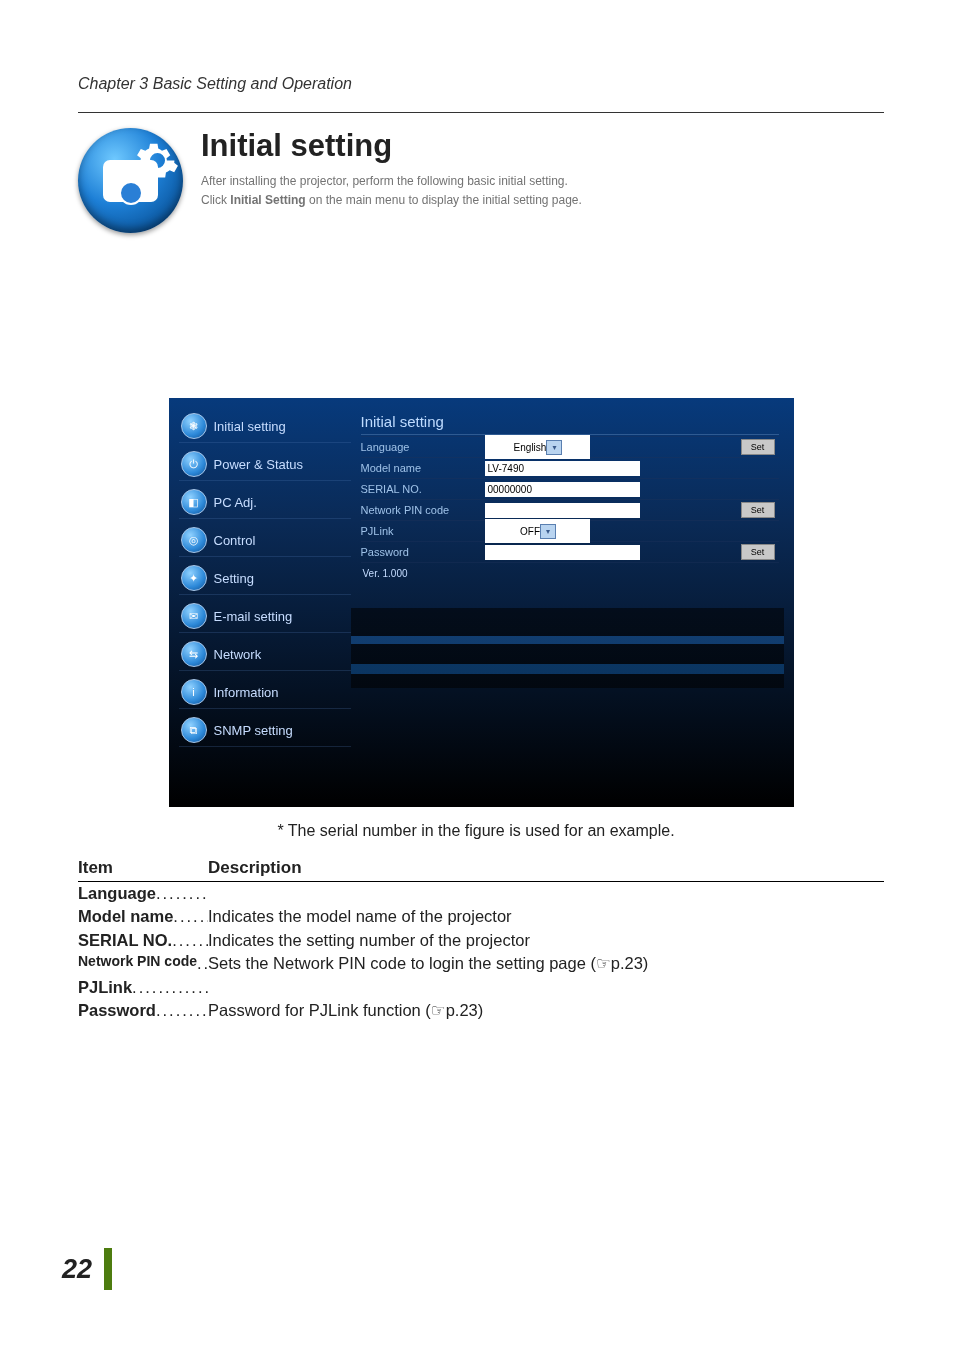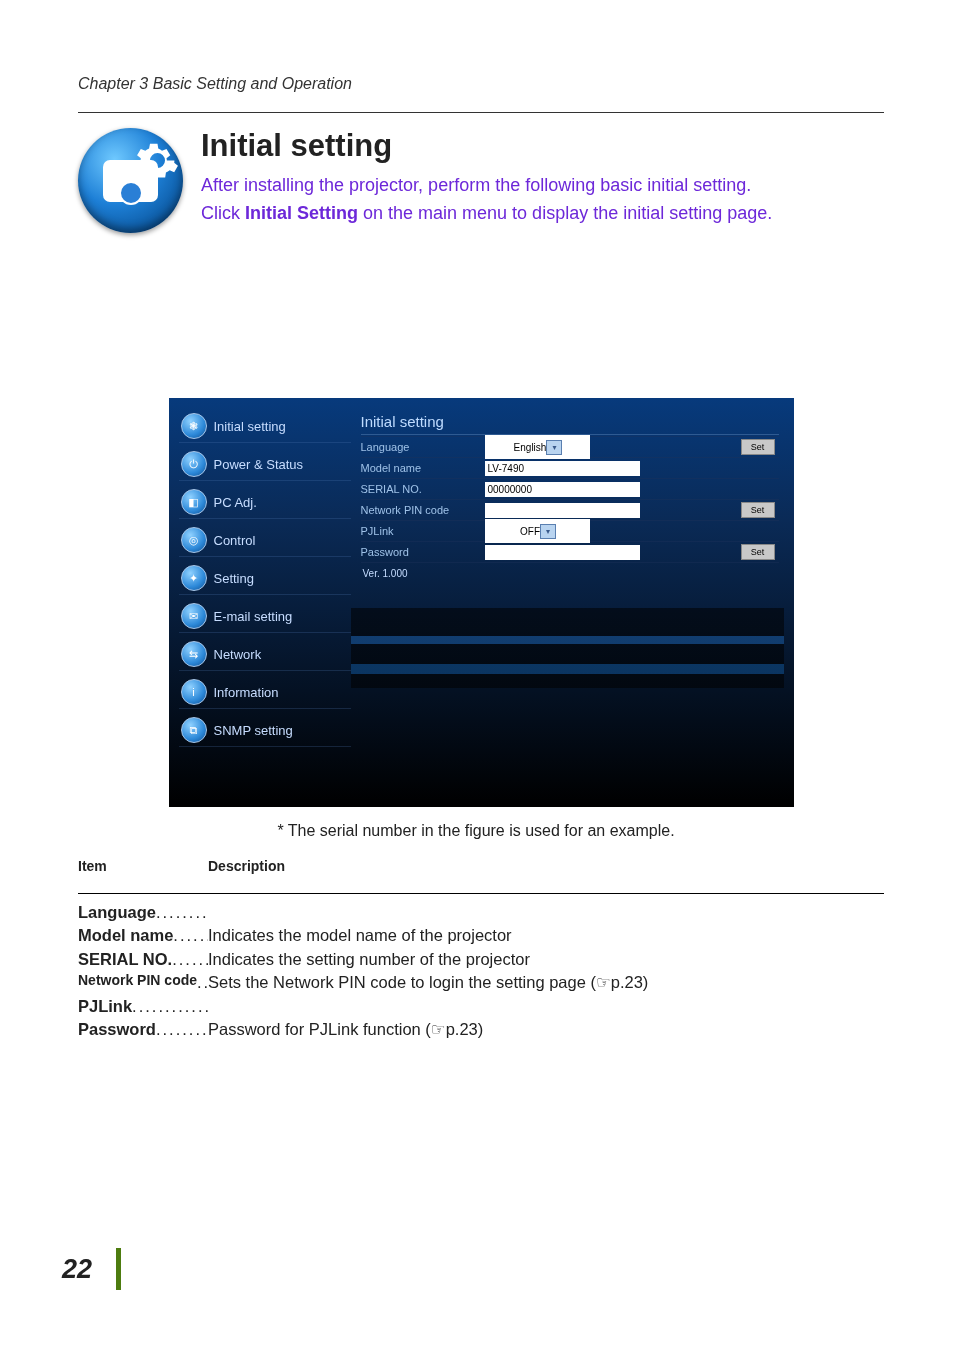--- a/index.html
+++ b/index.html
@@ -63,23 +63,23 @@
     position: absolute; top: -22px; right: -22px; width: 45px; height: 45px;
     color:#fff; fill:#fff;
   }
   .h1 {
     font-size: 31px;
     font-weight: bold;
     margin: 0 0 8px 0;
     color: #222;
   }
   .intro {
-    font-size: 18px;
+    font-size: 12px;
     line-height: 1.55;
-    color: #6d28d9;
+    color: #737373;
   }
   .intro b { font-weight: bold; }
 
   
   .screenshot {
     margin: 165px auto 15px auto;
     width: 625px;
     background: linear-gradient(#073a7c 0%, #0a2a56 30%, #000 100%);
     color: #dde9ff;
     font-family: Tahoma, Arial, sans-serif;
@@ -189,24 +189,23 @@
   .footnote {
     text-align: center;
     font-size: 16px;
     margin: 8px 10px 18px 0;
     color: #222;
   }
 
   .desc-header {
     display: flex;
     font-weight: bold;
-    font-size: 14px;
+    font-size: 17px;
     border-bottom: 1.5px solid #000;
-    padding-bottom: 19px;
-    margin-bottom: 7px;
+    padding-bottom: 3px;
   }
   .desc-header .col1 { width: 130px; }
   .desc-rows { font-size: 16.5px; line-height: 1.42; }
   .desc-row { display:flex; }
   .term {
     font-weight: bold;
     white-space: nowrap;
   }
   .dots {
     overflow: hidden;
@@ -222,22 +221,22 @@
   .desc { flex:1; }
 
   .page-num {
     position: absolute;
     bottom: 60px;
     left: 62px;
     font-size: 27px;
     font-style: italic;
     font-weight: bold;
     color: #222;
-    border-right: 5px solid #4d7c0f;
-    padding-right: 24px;
+    border-right: 8px solid #4d7c0f;
+    padding-right: 12px;
     height: 42px;
     display:flex;align-items:center;
   }
 </style>
 </head>
 <body>
 
 <div class="page">
   <div class="chapter-title">Chapter 3 Basic Setting and Operation</div>
 

